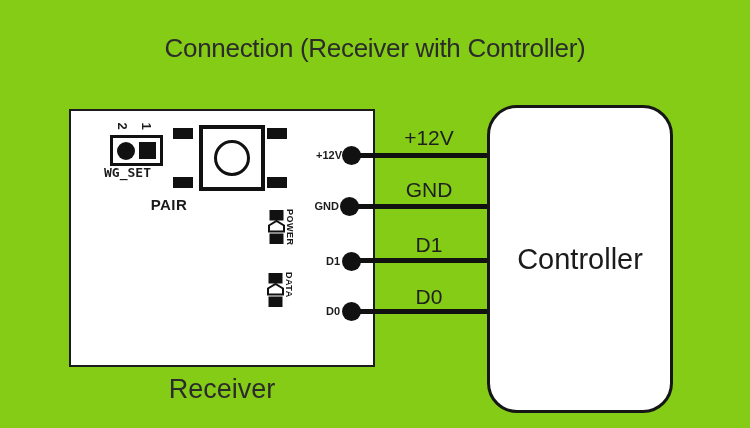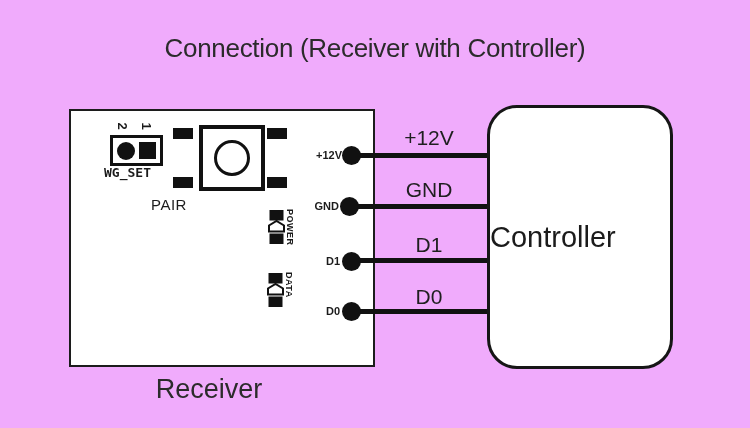--- a/index.html
+++ b/index.html
@@ -1,48 +1,48 @@
 <!DOCTYPE html>
 <html><head>
 <meta charset="utf-8">
 <style>
   html,body{margin:0;padding:0;background:#ffffff;}
   .canvas{
-    position:relative;width:750px;height:428px;background:#f0abfc;overflow:hidden;
+    position:relative;width:750px;height:428px;background:#84cc16;overflow:hidden;
     font-family:"Liberation Sans",sans-serif;color:#2b2b2b;
   }
   .abs{position:absolute;}
   
   .title{left:0;top:33px;width:750px;text-align:center;font-size:26px;line-height:30px;
          font-weight:400;letter-spacing:-0.3px;color:#2b2b2b;}
-  .receiver-caption{left:56px;top:374px;width:306px;text-align:center;font-size:27px;
+  .receiver-caption{left:69px;top:374px;width:306px;text-align:center;font-size:27px;
          font-weight:400;color:#2b2b2b;}
   
   .receiver-box{left:69px;top:109px;width:306px;height:258px;border:2px solid #1c1c1c;
          box-sizing:border-box;background:#ffffff;}
-  .controller-box{left:487px;top:105px;width:186px;height:264px;border:3px solid #161616;
+  .controller-box{left:487px;top:105px;width:186px;height:308px;border:3px solid #161616;
          border-radius:30px;box-sizing:border-box;background:#ffffff;z-index:2;
-         display:flex;align-items:center;}
+         display:flex;align-items:center;justify-content:center;}
   .controller-label{font-size:29px;font-weight:400;color:#1b1b1b;letter-spacing:0;}
   
   .jnum{width:18px;height:16px;display:inline-flex;align-items:center;justify-content:center;
         transform:rotate(90deg);font-size:13px;font-weight:700;color:#1b1b1b;}
   .jumper-body{left:110px;top:135px;width:53px;height:31px;border:3px solid #111;
         box-sizing:border-box;display:flex;align-items:center;justify-content:space-evenly;
         background:#fff;}
   .jumper-circle{width:18px;height:18px;background:#111;border-radius:50%;}
   .jumper-square{width:17px;height:17px;background:#111;}
   .jumper-label{left:104px;top:165px;width:64px;
         font-family:"DejaVu Sans Mono",monospace;font-size:13px;font-weight:700;color:#1b1b1b;}
   
   .pad{width:20px;height:11px;background:#111;}
   .pair-button{left:199px;top:125px;width:66px;height:66px;border:4px solid #111;
         box-sizing:border-box;background:#fff;display:flex;align-items:center;justify-content:center;}
   .pair-circle{width:30px;height:30px;border:3px solid #111;border-radius:50%;background:#fff;}
-  .pair-label{left:141px;top:196px;width:56px;text-align:center;font-size:15px;font-weight:400;
+  .pair-label{left:141px;top:196px;width:56px;text-align:center;font-size:15px;font-weight:700;
         color:#1b1b1b;letter-spacing:0.5px;}
   
   .led{display:flex;align-items:flex-start;}
   .led-label{writing-mode:vertical-rl;text-orientation:mixed;font-size:9px;font-weight:700;
         letter-spacing:0.5px;color:#1b1b1b;margin-top:-1px;}
   
   .pin-label{width:60px;text-align:right;font-size:11px;font-weight:700;color:#1b1b1b;
         line-height:14px;}
   .dot{width:19px;height:19px;background:#111;border-radius:50%;z-index:3;}
   .wire{left:351px;width:138px;height:5px;background:#111;z-index:1;}

